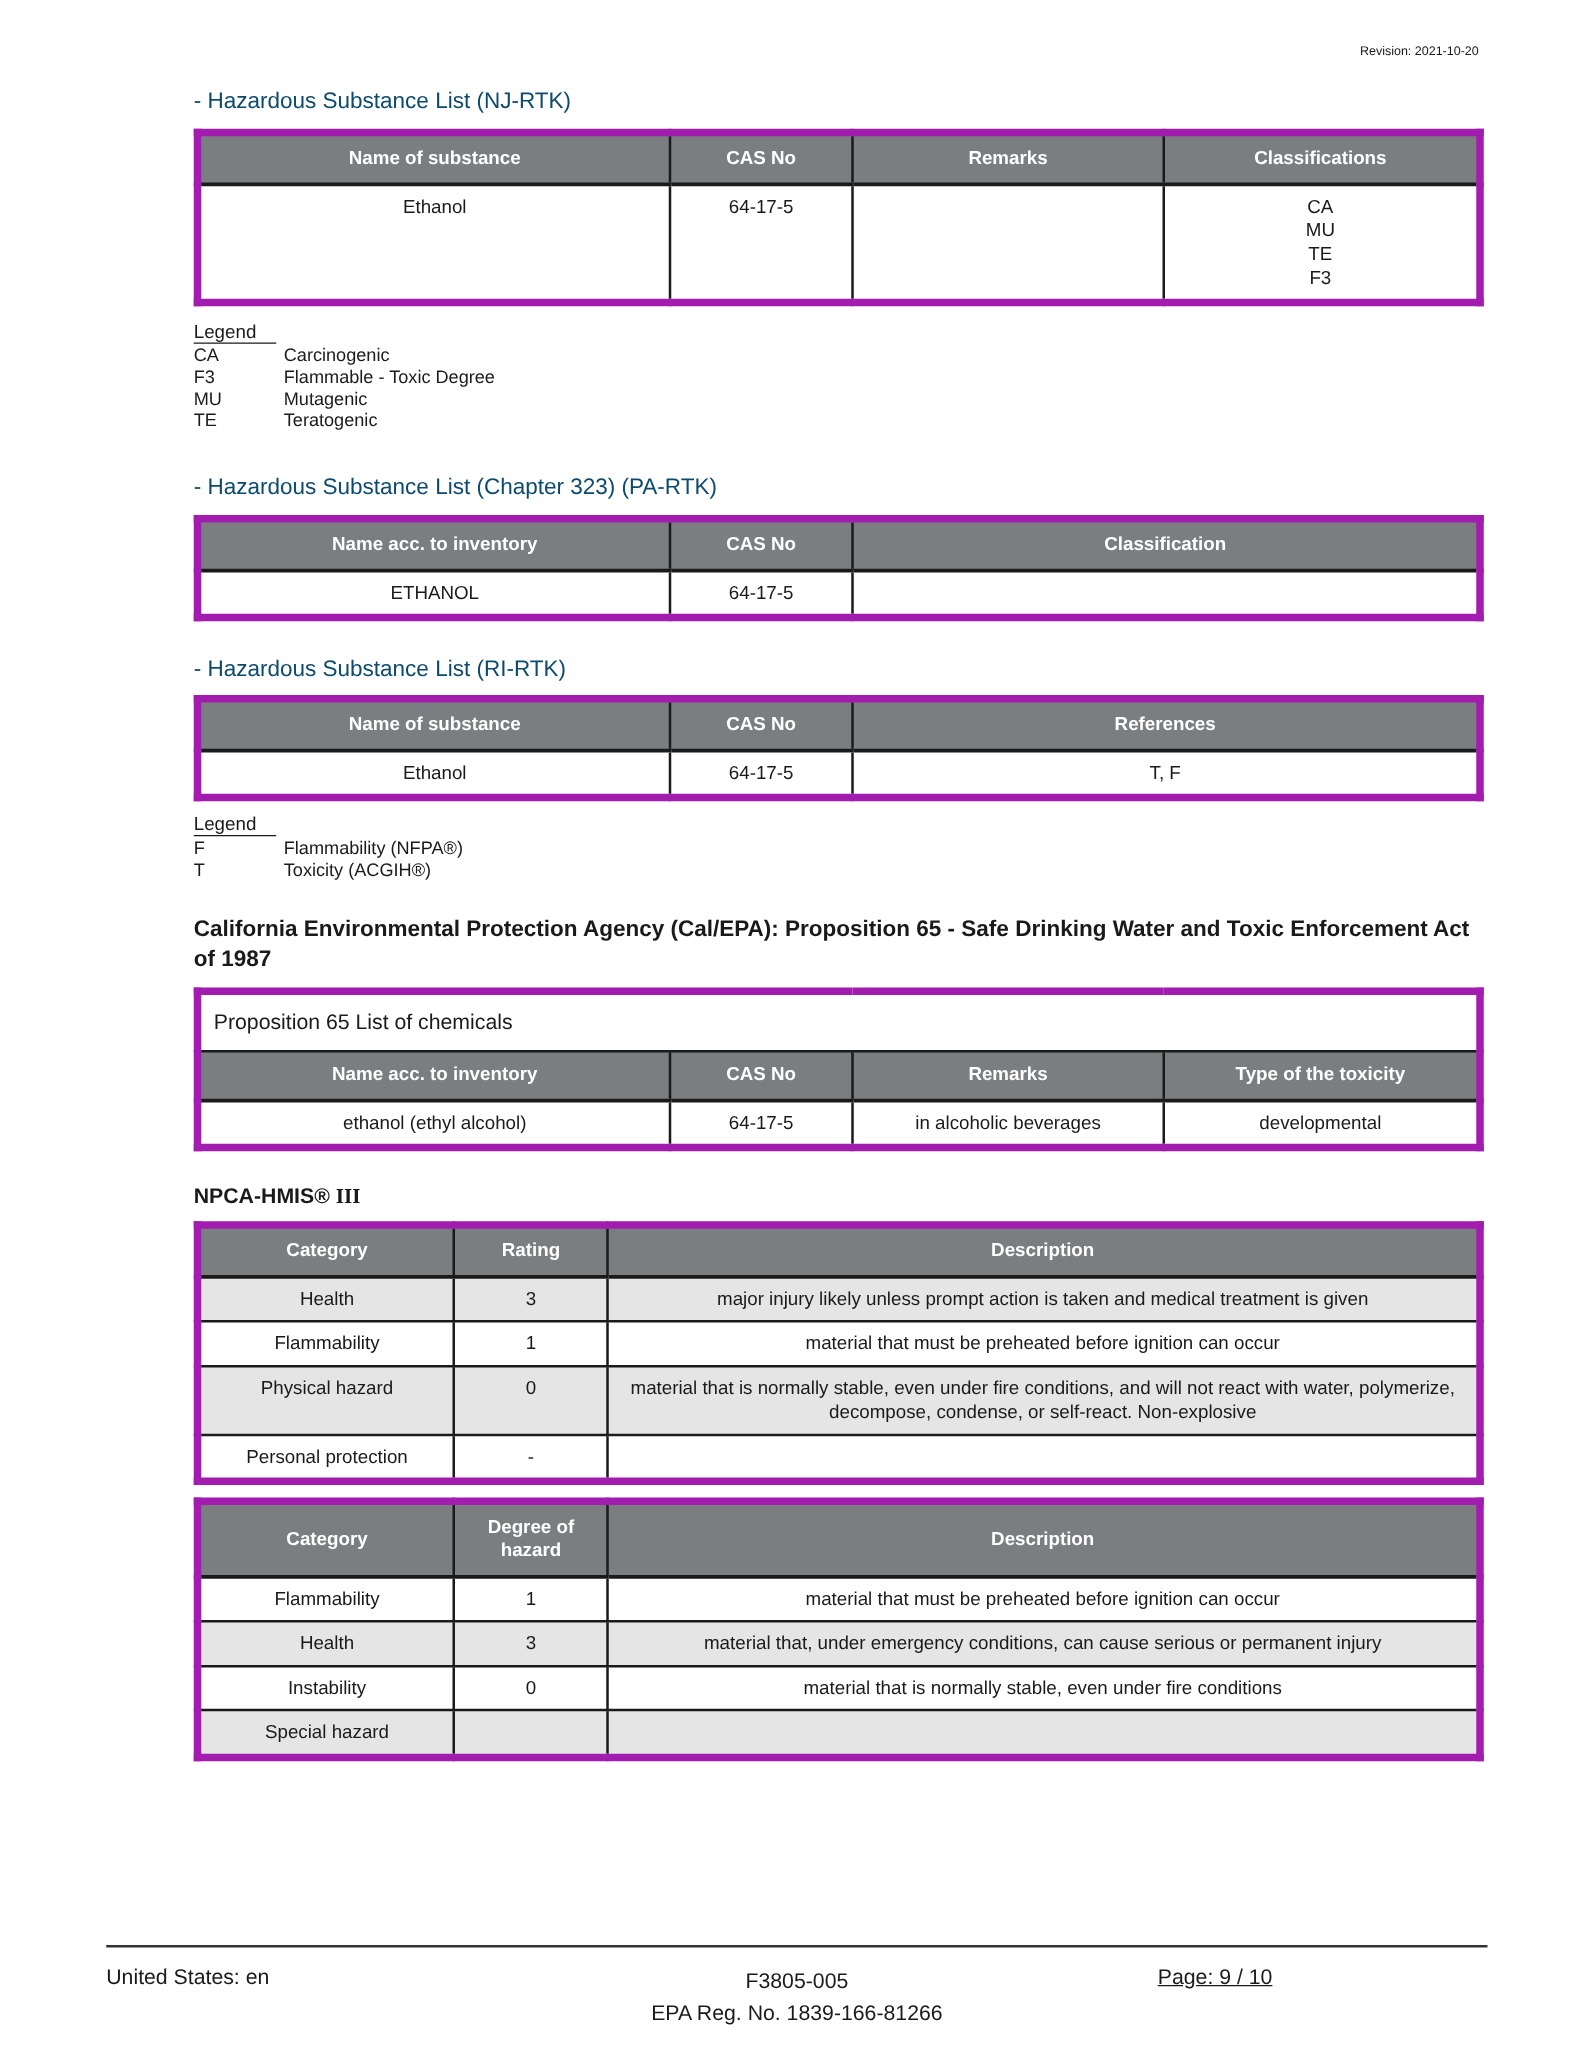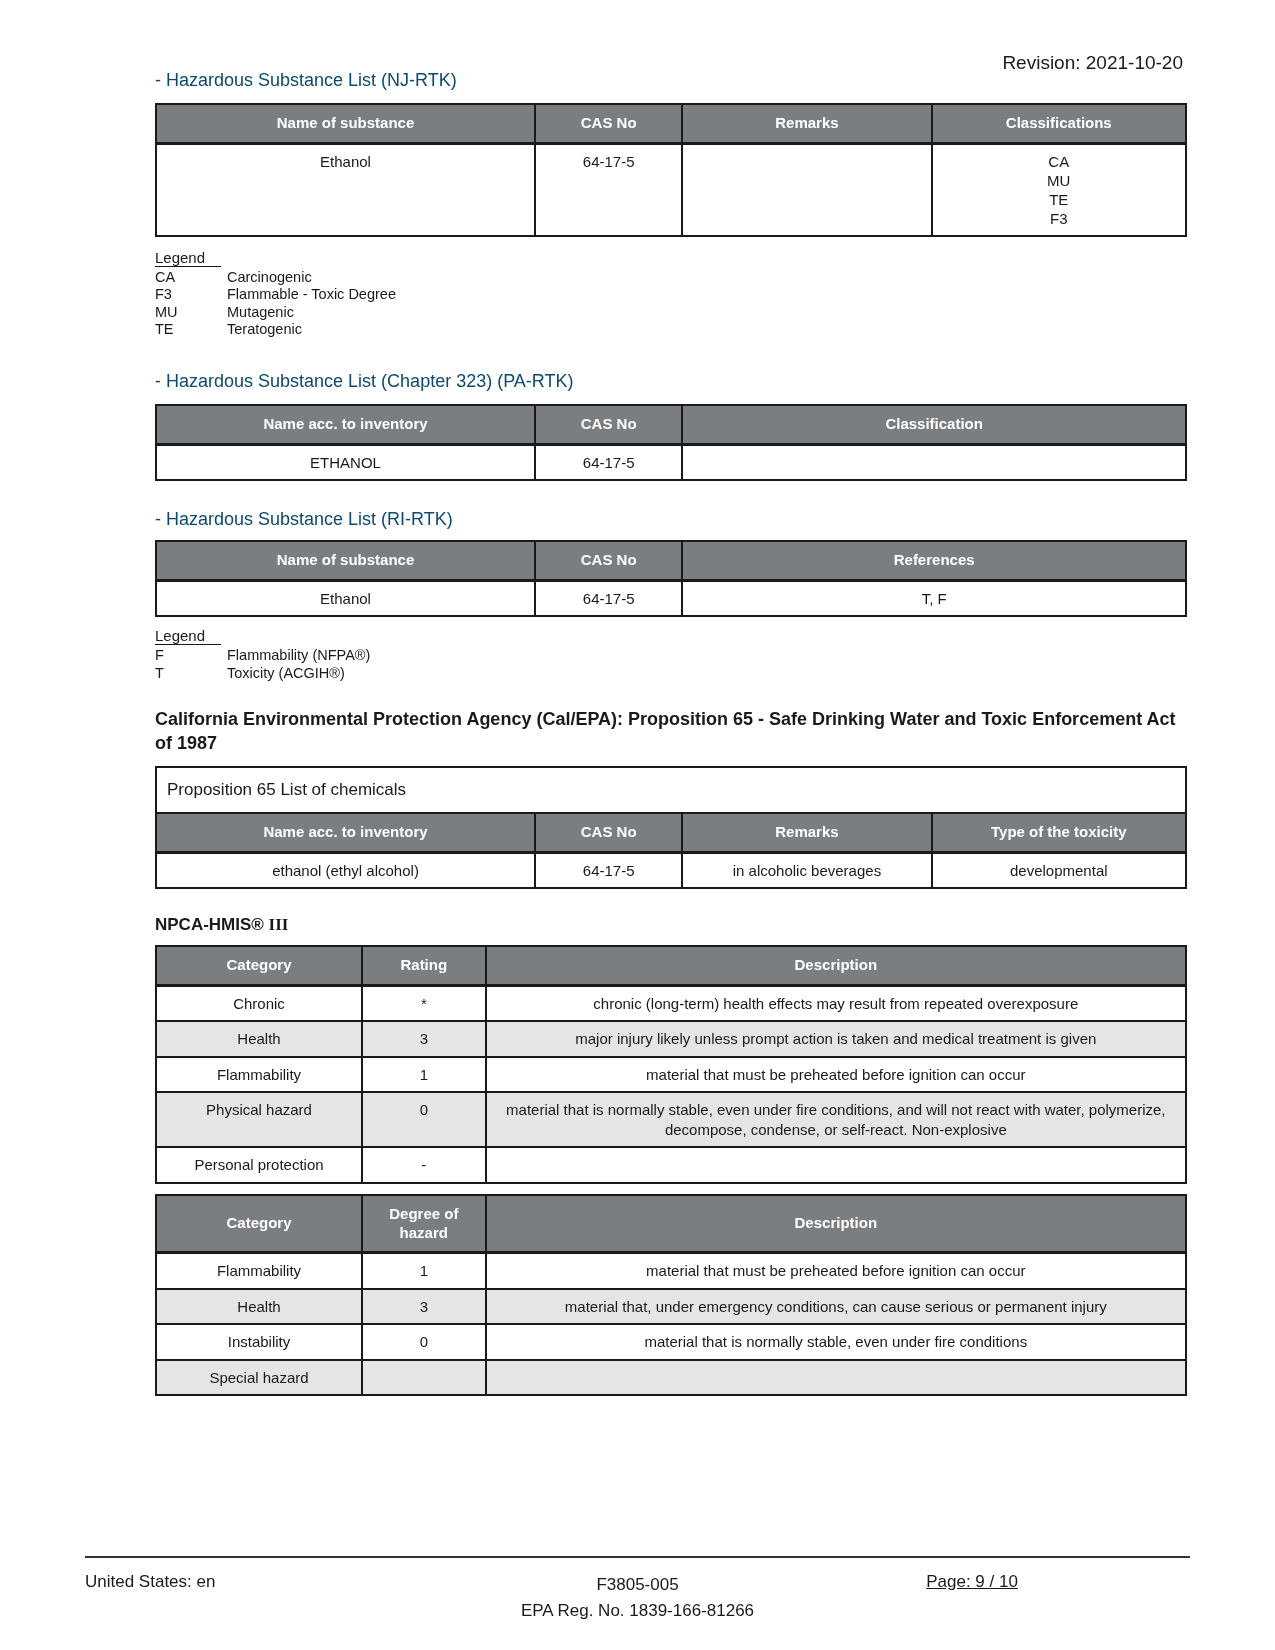--- a/index.html
+++ b/index.html
@@ -4,38 +4,38 @@
 <style>
   * { margin: 0; padding: 0; box-sizing: border-box; }
   html, body { background: #ffffff; }
   body {
     width: 1275px; height: 1650px;
     position: relative;
     font-family: "Liberation Sans", "DejaVu Sans", sans-serif;
     color: #1a1a1a;
   }
   .revision {
-    position: absolute; top: 52px; right: 92px;
-    font-size: 19px; color: #1a1a1a;
+    position: absolute; top: 36px; right: 92px;
+    font-size: 10px; color: #1a1a1a;
   }
   .content {
     position: absolute; left: 155px; top: 0;
     width: 1032px;
   }
   .section-h { margin-top: 70px; font-size: 18px; font-weight: 400; color: #0c4a6e; }
   .section-h.mt2 { margin-top: 32px; }
   .section-h.mt3 { margin-top: 28px; }
   .calepa-h { margin-top: 26px; font-size: 18px; font-weight: 700; line-height: 1.32; }
   .sub-h { margin-top: 26px; font-size: 17px; font-weight: 700; }
   .sub-h .roman { font-family: "Liberation Serif", "DejaVu Serif", serif; }
 
   table {
     width: 100%; border-collapse: collapse; table-layout: fixed;
     margin-top: 12px;
-    border: 2px solid #a21caf;
+    border: 6px solid #a21caf;
   }
   th {
     background: #7b7e80; color: #ffffff;
     font-size: 15px; font-weight: 700;
     border: 2px solid #1a1a1a; border-bottom: 3px solid #1a1a1a;
     padding: 9px 6px; text-align: center; line-height: 1.25;
   }
   td {
     border: 2px solid #1a1a1a;
     font-size: 15px; color: #1a1a1a;
@@ -221,25 +221,20 @@
         <col class="c-cat">
         <col class="c-rate">
         <col class="c-desc">
       </colgroup>
     <tbody>
         <tr>
       <th>Category</th>
       <th>Rating</th>
       <th>Description</th>
     </tr>
-    <tr>
-      <td>Chronic</td>
-      <td>*</td>
-      <td>chronic (long-term) health effects may result from repeated overexposure</td>
-    </tr>
     <tr class="alt">
       <td>Health</td>
       <td>3</td>
       <td>major injury likely unless prompt action is taken and medical treatment is given</td>
     </tr>
     <tr>
       <td>Flammability</td>
       <td>1</td>
       <td>material that must be preheated before ignition can occur</td>
     </tr>

